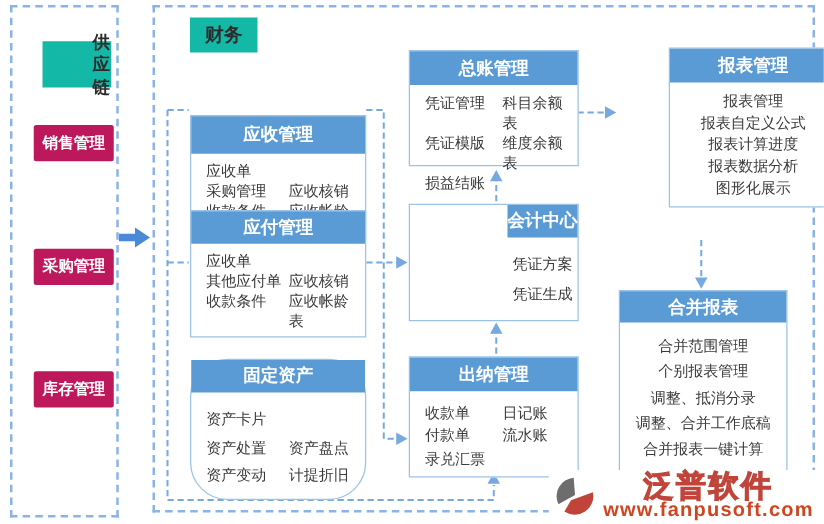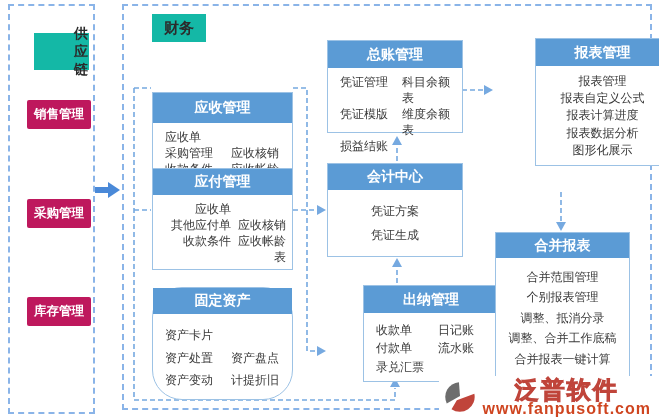--- a/index.html
+++ b/index.html
@@ -109,21 +109,21 @@
         <span class="c1">采购管理</span>
         <span class="c2">应收核销</span>
       </div>
     <div class="row">
         <span class="c1">收款条件</span>
         <span class="c2">应收帐龄表</span>
       </div>
   </div>
 </div>
 
-<div class="module" style="left:152px; top:168px; width:141px; height:102px;text-align:right;">
+<div class="module" style="left:152px; top:168px; width:141px; height:102px;">
   <div class="module-header" style="height:26px">应付管理</div>
   <div class="module-body">
     <div class="row">
         <span class="c1">应收单</span>
       </div>
     <div class="row">
         <span class="c1">其他应付单</span>
         <span class="c2">应收核销</span>
       </div>
     <div class="row">
@@ -160,29 +160,29 @@
     <div class="row">
         <span class="c1 w60">凭证模版</span>
         <span class="c2">维度余额表</span>
       </div>
     <div class="row">
         <span class="c1 w60">损益结账</span>
       </div>
   </div>
 </div>
 
-<div class="module" style="left:327px; top:163px; width:136px; height:94px;">
+<div class="module" style="left:327px; top:163px; width:136px; height:94px;align-items:flex-end;">
   <div class="module-header" style="height:26px">会计中心</div>
   <div class="module-body centered">
     <div class="crow">凭证方案</div>
     <div class="crow">凭证生成</div>
   </div>
 </div>
 
-<div class="module" style="left:327px; top:285px; width:136px; height:97px;margin-left:36px;">
+<div class="module" style="left:327px; top:285px; width:136px; height:97px;">
   <div class="module-header" style="height:27px">出纳管理</div>
   <div class="module-body">
     <div class="row">
         <span class="c1 w60">收款单</span>
         <span class="c2">日记账</span>
       </div>
     <div class="row">
         <span class="c1 w60">付款单</span>
         <span class="c2">流水账</span>
       </div>

